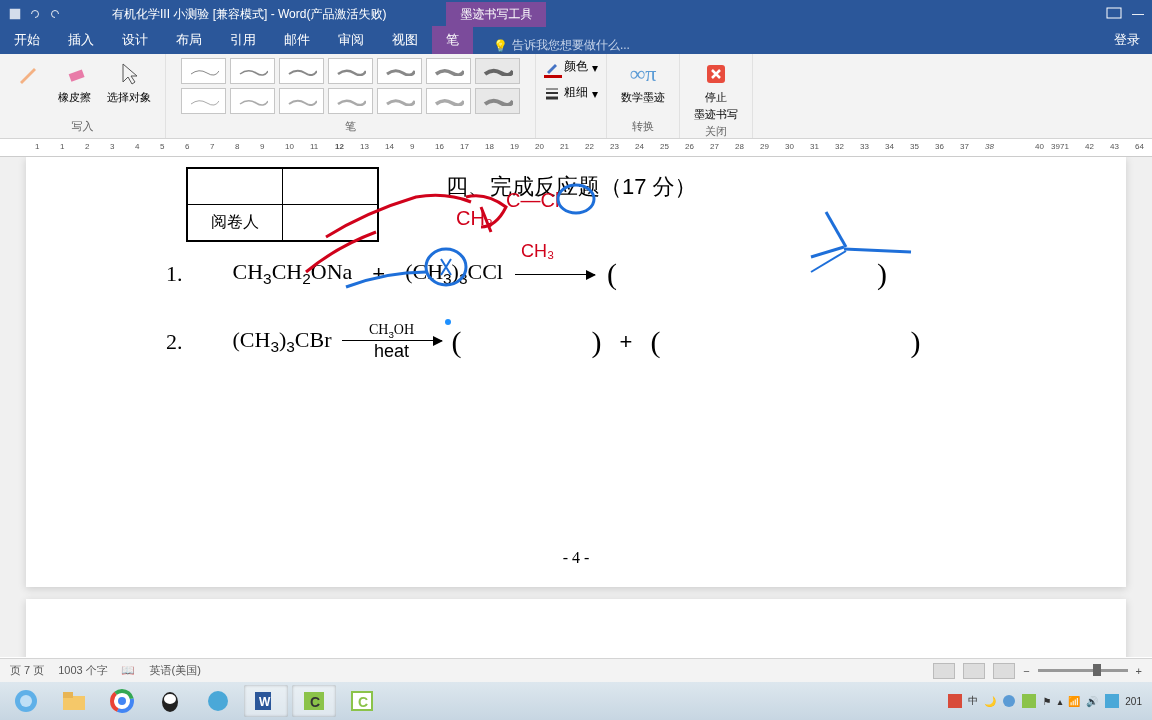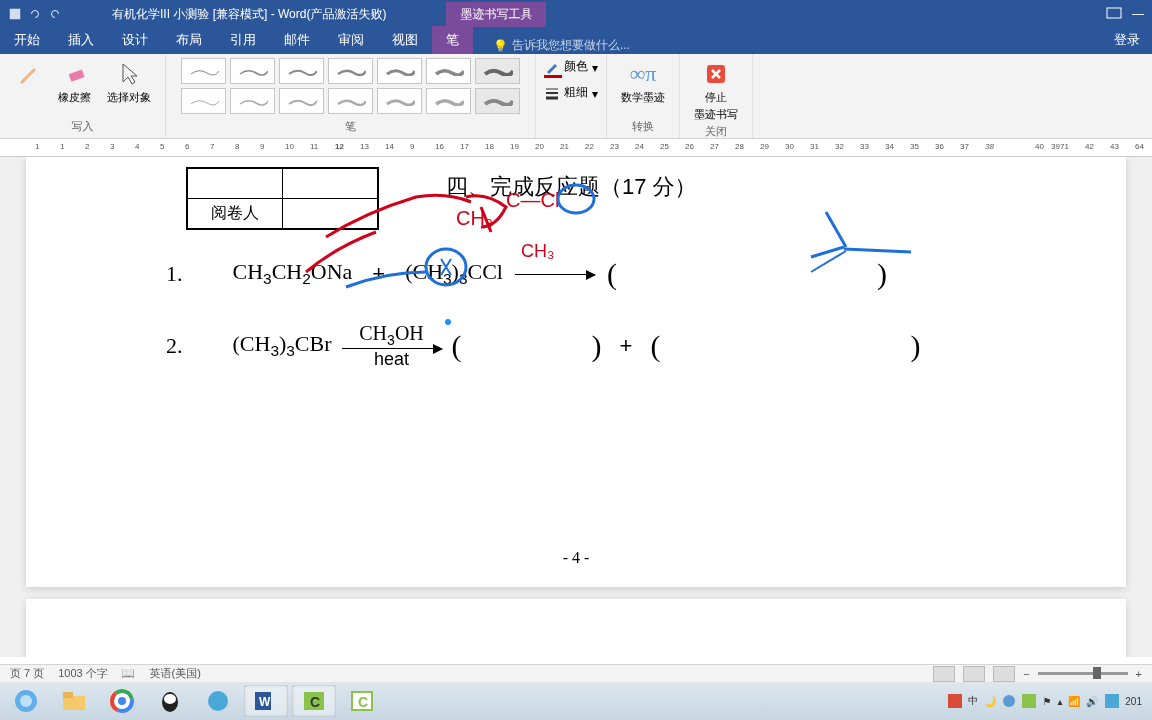--- a/index.html
+++ b/index.html
@@ -32,41 +32,41 @@
 
 .ruler { height: 18px; background: #fff; border-bottom: 1px solid #ccc; position: relative; font-size: 8px; color: #555; display: flex; align-items: center; padding-left: 35px; }
 .ruler-mark { position: absolute; top: 3px; }
 
 .document-area { background: #f0f0f0; height: 500px; position: relative; overflow: hidden; }
 .page { background: #fff; width: 1100px; height: 430px; margin: 0 auto; box-shadow: 0 2px 8px rgba(0,0,0,0.15); position: relative; padding: 10px 140px; }
 .page2 { background: #fff; width: 1100px; margin: 12px auto 0; box-shadow: 0 2px 8px rgba(0,0,0,0.15); height: 100px; }
 
 .grader-box { position: absolute; left: 160px; top: 10px; border: 1px solid #000; }
 .grader-box table { border-collapse: collapse; }
-.grader-box td { border: 1px solid #000; height: 30px; padding: 0 8px; font-size: 16px; }
+.grader-box td { border: 1px solid #000; height: 36px; padding: 0 8px; font-size: 16px; }
 .grader-box td:first-child { width: 95px; text-align: center; }
 .grader-box td:last-child { width: 95px; }
 
 .section-title { position: absolute; left: 420px; top: 15px; font-size: 22px; }
 .q-line { position: absolute; font-size: 22px; font-family: "Times New Roman", serif; display: flex; align-items: center; }
 .q-num { margin-right: 30px; font-family: "SimSun"; }
 .chem { font-family: "Times New Roman", serif; }
 .chem sub { font-size: 0.7em; }
 .arrow { display: inline-block; width: 80px; border-top: 1.5px solid #000; position: relative; margin: 0 12px; }
 .arrow::after { content: ""; position: absolute; right: -1px; top: -5px; border-left: 10px solid #000; border-top: 5px solid transparent; border-bottom: 5px solid transparent; }
 .arrow-cond { position: relative; display: inline-block; margin: 0 10px; text-align: center; }
-.arrow-cond .top { font-size: 20px; }
+.arrow-cond .top { font-size: 14px; }
 .arrow-cond .line { width: 100px; border-top: 1.5px solid #000; position: relative; }
 .arrow-cond .line::after { content: ""; position: absolute; right: -1px; top: -5px; border-left: 10px solid #000; border-top: 5px solid transparent; border-bottom: 5px solid transparent; }
 .arrow-cond .bot { font-size: 18px; }
 .paren { font-size: 30px; font-family: "Times New Roman"; }
 .ink-overlay { position: absolute; left: 0; top: 0; pointer-events: none; }
 .page-num { position: absolute; left: 50%; transform: translateX(-50%); bottom: 20px; font-size: 16px; font-family: "Times New Roman"; }
 
-.status-bar { position: absolute; bottom: 38px; left: 0; right: 0; height: 18px; background: #f3f3f3; border-top: 1px solid #d4d4d4; display: flex; align-items: center; font-size: 11px; color: #555; padding: 0 10px; gap: 14px; }
+.status-bar { position: absolute; bottom: 38px; left: 0; right: 0; height: 24px; background: #f3f3f3; border-top: 1px solid #d4d4d4; display: flex; align-items: center; font-size: 11px; color: #555; padding: 0 10px; gap: 14px; }
 .status-bar .right { margin-left: auto; display: flex; align-items: center; gap: 8px; }
 .view-btn { width: 22px; height: 16px; background: #ddd; border: 1px solid #bbb; }
 .zoom-slider { width: 90px; height: 3px; background: #999; position: relative; }
 .zoom-slider .thumb { position: absolute; width: 8px; height: 12px; background: #666; top: -5px; left: 55px; }
 
 .taskbar { position: absolute; bottom: 0; left: 0; right: 0; height: 38px; background: linear-gradient(#dde7ee, #c7d6e2); display: flex; align-items: center; padding: 0 4px; gap: 4px; }
 .task-item { width: 44px; height: 32px; display: flex; align-items: center; justify-content: center; border-radius: 2px; }
 .task-item.active { background: rgba(255,255,255,0.4); box-shadow: inset 0 0 3px rgba(0,0,0,0.3); }
 .tray { margin-left: auto; display: flex; align-items: center; gap: 6px; font-size: 10px; color: #333; padding-right: 6px; }
 .tray-icon { width: 14px; height: 14px; }

